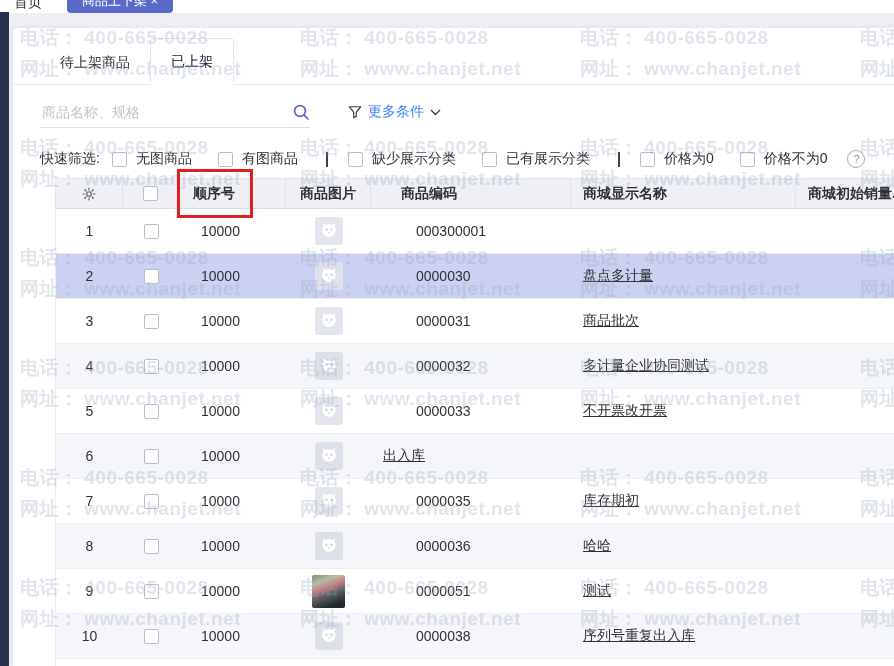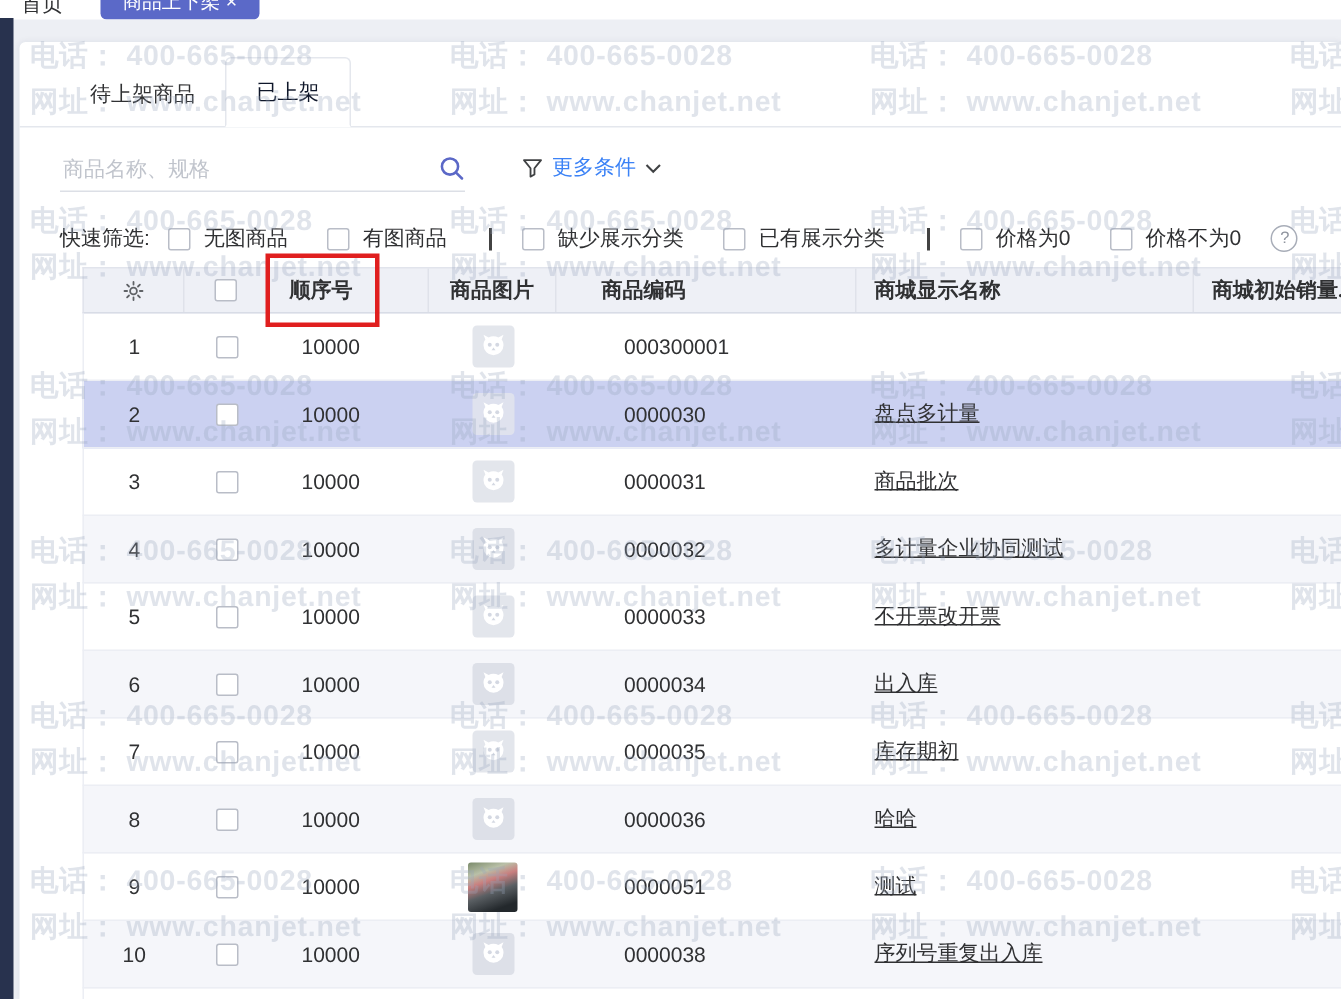--- a/index.html
+++ b/index.html
@@ -292,21 +292,20 @@
     <div class="cell c3">
               <span class="imgbox">
                 <svg width="20" height="20" viewBox="0 0 24 24">
                   <path fill="#ffffff" d="M4 11c0-2 .5-3.6 1.5-4.7L4 2.6l4.1 2.1A8.3 8.3 0 0 1 12 3.8c1.4 0 2.7.3 3.9.9L20 2.6l-1.5 3.7C19.5 7.4 20 9 20 11a8 8 0 1 1-16 0Z"></path>
                   <circle cx="9" cy="10.6" r="1.6" fill="#d4d8e2"></circle>
                   <circle cx="15" cy="10.6" r="1.6" fill="#d4d8e2"></circle>
                   <path fill="#d4d8e2" d="M12 12.8l1.6 2.2h-3.2Z"></path>
                 </svg>
               </span>
             </div>
-    <div class="cell c4">0000034</div>
     <div class="cell c5">
               <span class="namelink">出入库</span>
             </div>
     <div class="cell c6"></div>
   </div>
           <div class="trow">
     <div class="cell c0">7</div>
     <div class="cell c1">
               <span class="rowcb"></span>
             </div>

